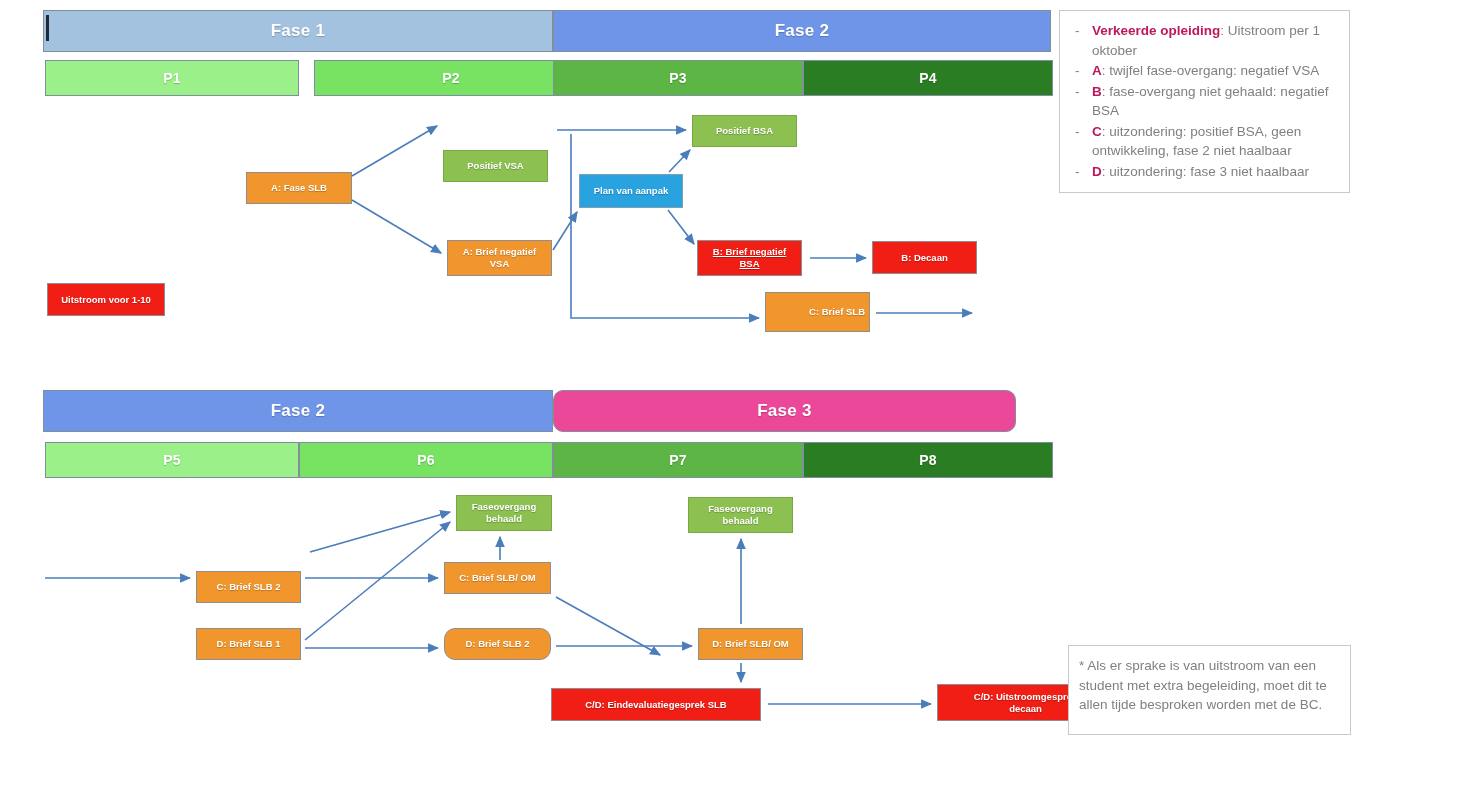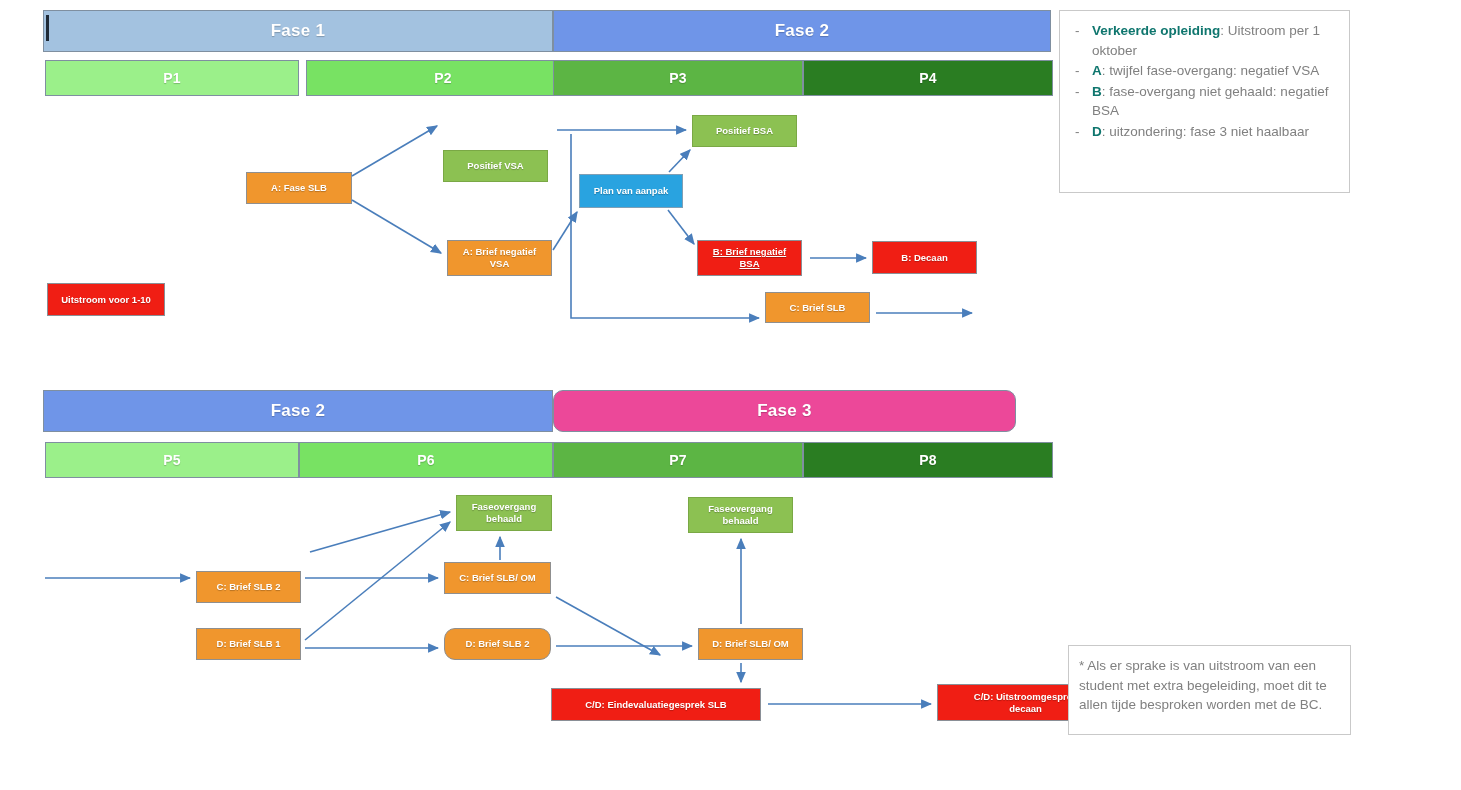--- a/index.html
+++ b/index.html
@@ -66,21 +66,21 @@
     position: relative;
     padding-left: 22px;
     margin-bottom: 1px;
   }
   .note li:before {
     content: "-";
     position: absolute;
     left: 5px;
     top: 0;
   }
-  .note b { color: #0f766e; }
+  .note b { color: #be185d; }
   .note p { margin: 0; }
 
   
   #arrows {
     position: absolute;
     left: 0; top: 0;
     width: 1461px; height: 790px;
     pointer-events: none;
   }
   .cursor-tick {
@@ -96,21 +96,21 @@
     <span>Fase 1</span>
   </div>
   <div class="abs cursor-tick" style="left:46px; top:15px; width:3px; height:26px;"></div>
   <div class="abs phase-bar" style="left:553px; top:10px; width:498px; height:42px; background:#6f95e8;">
     <span>Fase 2</span>
   </div>
 
   <div class="abs period-bar" style="left:45px; top:60px; width:254px; height:36px; background:#9bf08a;">
     <span>P1</span>
   </div>
-  <div class="abs period-bar" style="left:306px; top:60px; width:274px; height:36px; background:#78e263;">
+  <div class="abs period-bar" style="left:314px; top:60px; width:274px; height:36px; background:#78e263;">
     <span>P2</span>
   </div>
   <div class="abs period-bar" style="left:553px; top:60px; width:250px; height:36px; background:#5cb544;">
     <span>P3</span>
   </div>
   <div class="abs period-bar" style="left:803px; top:60px; width:250px; height:36px; background:#2a7d22;">
     <span>P4</span>
   </div>
 
   <div class="abs node orange" style="left:246px; top:172px; width:106px; height:32px;">
@@ -134,21 +134,21 @@
   </div>
 
   <div class="abs node red" style="left:697px; top:240px; width:105px; height:36px;text-decoration:underline;">
     <span>B: Brief negatief BSA</span>
   </div>
 
   <div class="abs node red" style="left:872px; top:241px; width:105px; height:33px;">
     <span>B: Decaan</span>
   </div>
 
-  <div class="abs node orange" style="left:765px; top:292px; width:105px; height:31px;">
+  <div class="abs node orange" style="left:765px; top:292px; width:105px; height:40px;justify-content:flex-end;">
     <span>C: Brief SLB</span>
   </div>
 
   <div class="abs node red" style="left:47px; top:283px; width:118px; height:33px;">
     <span>Uitstroom voor 1-10</span>
   </div>
 
   <div class="abs phase-bar" style="left:43px; top:390px; width:510px; height:42px; background:#6f95e8;">
     <span>Fase 2</span>
   </div>
@@ -203,20 +203,21 @@
 
   <div class="abs node red" style="left:937px; top:684px; width:153px; height:37px;padding-left:28px;">
     <span>C/D: Uitstroomgesprek decaan</span>
   </div>
 
   <div class="abs note" style="left:1059px; top:10px; width:291px; height:183px;">
     <ul>
       <li><b>Verkeerde opleiding</b><span>: Uitstroom per 1 oktober</span></li>
       <li><b>A</b><span>: twijfel fase-overgang: negatief VSA</span></li>
       <li><b>B</b><span>: fase-overgang niet gehaald: negatief BSA</span></li>
+      <li><b>C</b><span>: uitzondering: positief BSA, geen ontwikkeling, fase 2 niet haalbaar</span></li>
       <li><b>D</b><span>: uitzondering: fase 3 niet haalbaar</span></li>
     </ul>
   </div>
 
   <div class="abs note" style="left:1068px; top:645px; width:283px; height:90px;">
     <p>* Als er sprake is van uitstroom van een student met extra begeleiding, moet dit te allen tijde besproken worden met de BC.</p>
   </div>
 
   <svg id="arrows" viewBox="0 0 1461 790">
     <defs>

